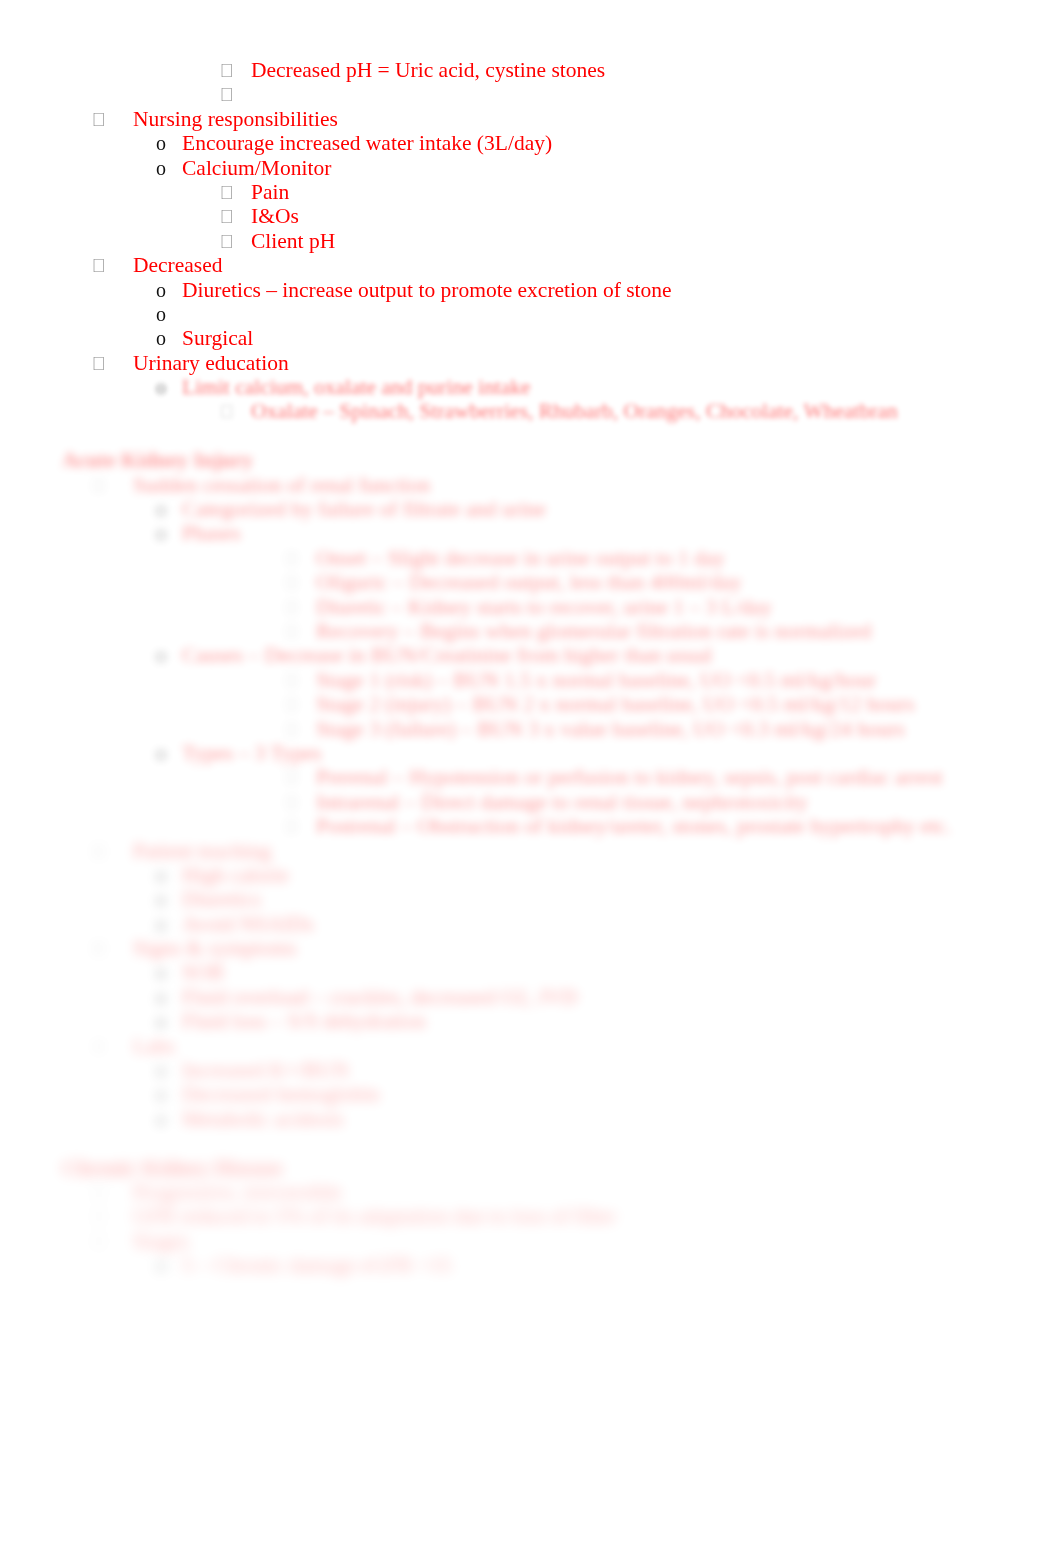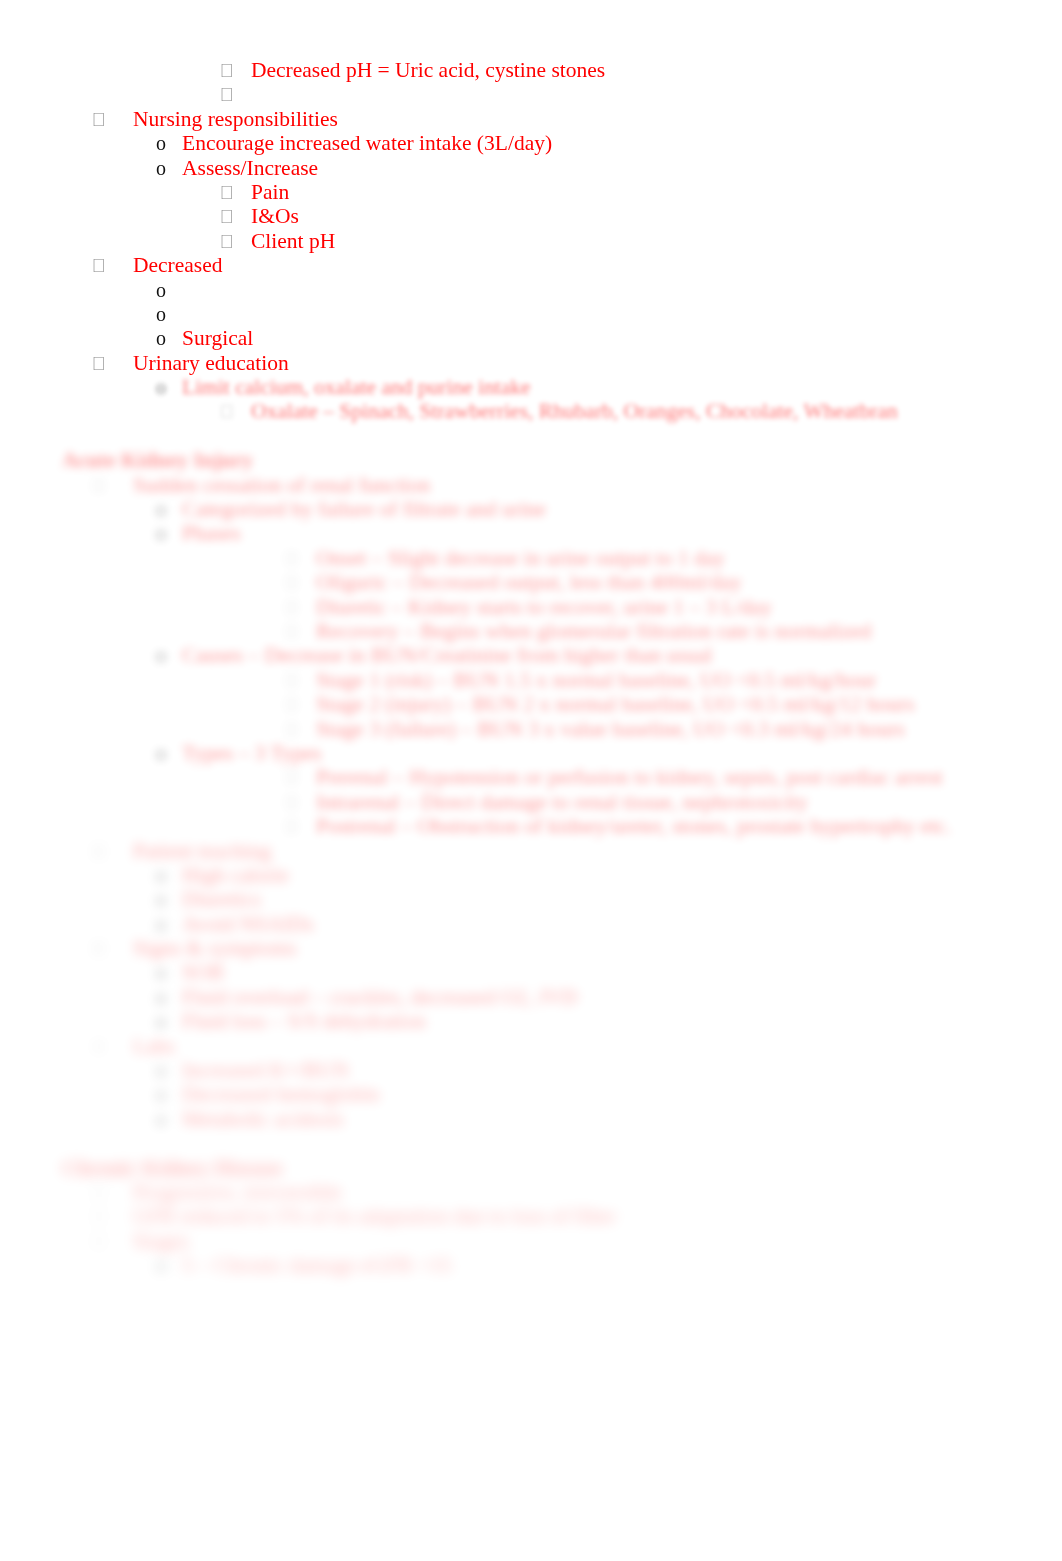--- a/index.html
+++ b/index.html
@@ -124,21 +124,21 @@
         <span class="txt">Nursing responsibilities</span>
       </div>
 
       <div class="line l2">
         <span class="bullet obullet">o</span>
         <span class="txt">Encourage increased water intake (3L/day)</span>
       </div>
 
       <div class="line l2">
         <span class="bullet obullet">o</span>
-        <span class="txt">Assess/Increase</span>
+        <span class="txt">Calcium/Monitor</span>
       </div>
 
       <div class="line l3">
         <span class="bullet">⎕</span>
         <span class="txt">Pain</span>
       </div>
 
       <div class="line l3">
         <span class="bullet">⎕</span>
         <span class="txt">I&amp;Os</span>
@@ -149,20 +149,21 @@
         <span class="txt">Client pH</span>
       </div>
 
       <div class="line l1">
         <span class="bullet">⎕</span>
         <span class="txt">Decreased</span>
       </div>
 
       <div class="line l2">
         <span class="bullet obullet">o</span>
+        <span class="txt">Diuretics – increase output to promote excretion of stone</span>
       </div>
 
       <div class="line l2">
         <span class="bullet obullet">o</span>
       </div>
 
       <div class="line l2">
         <span class="bullet obullet">o</span>
         <span class="txt">Surgical</span>
       </div>

